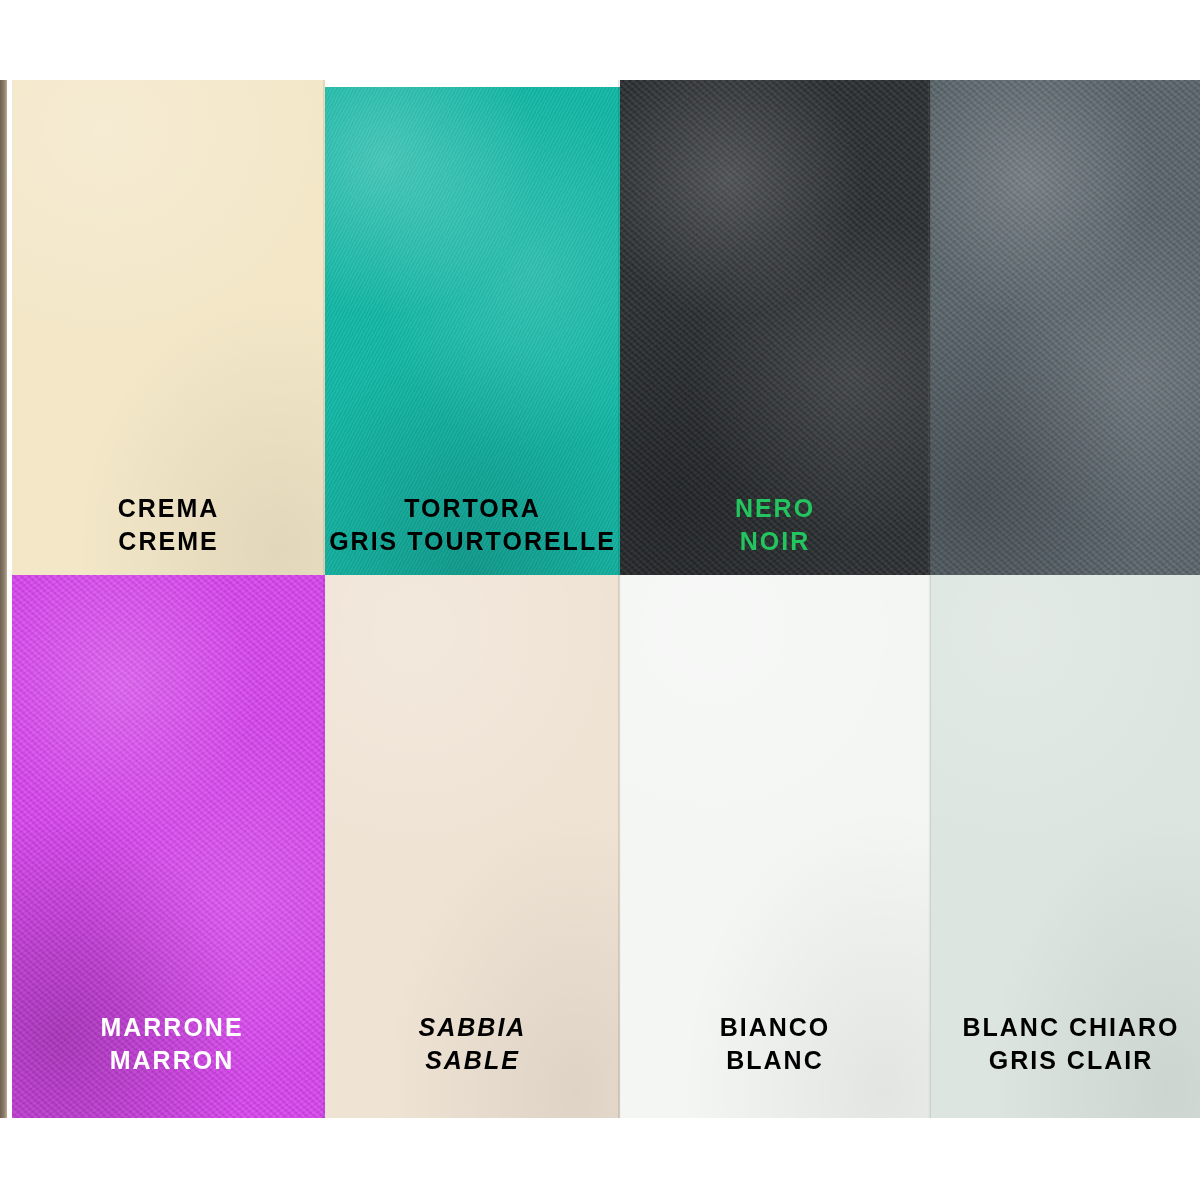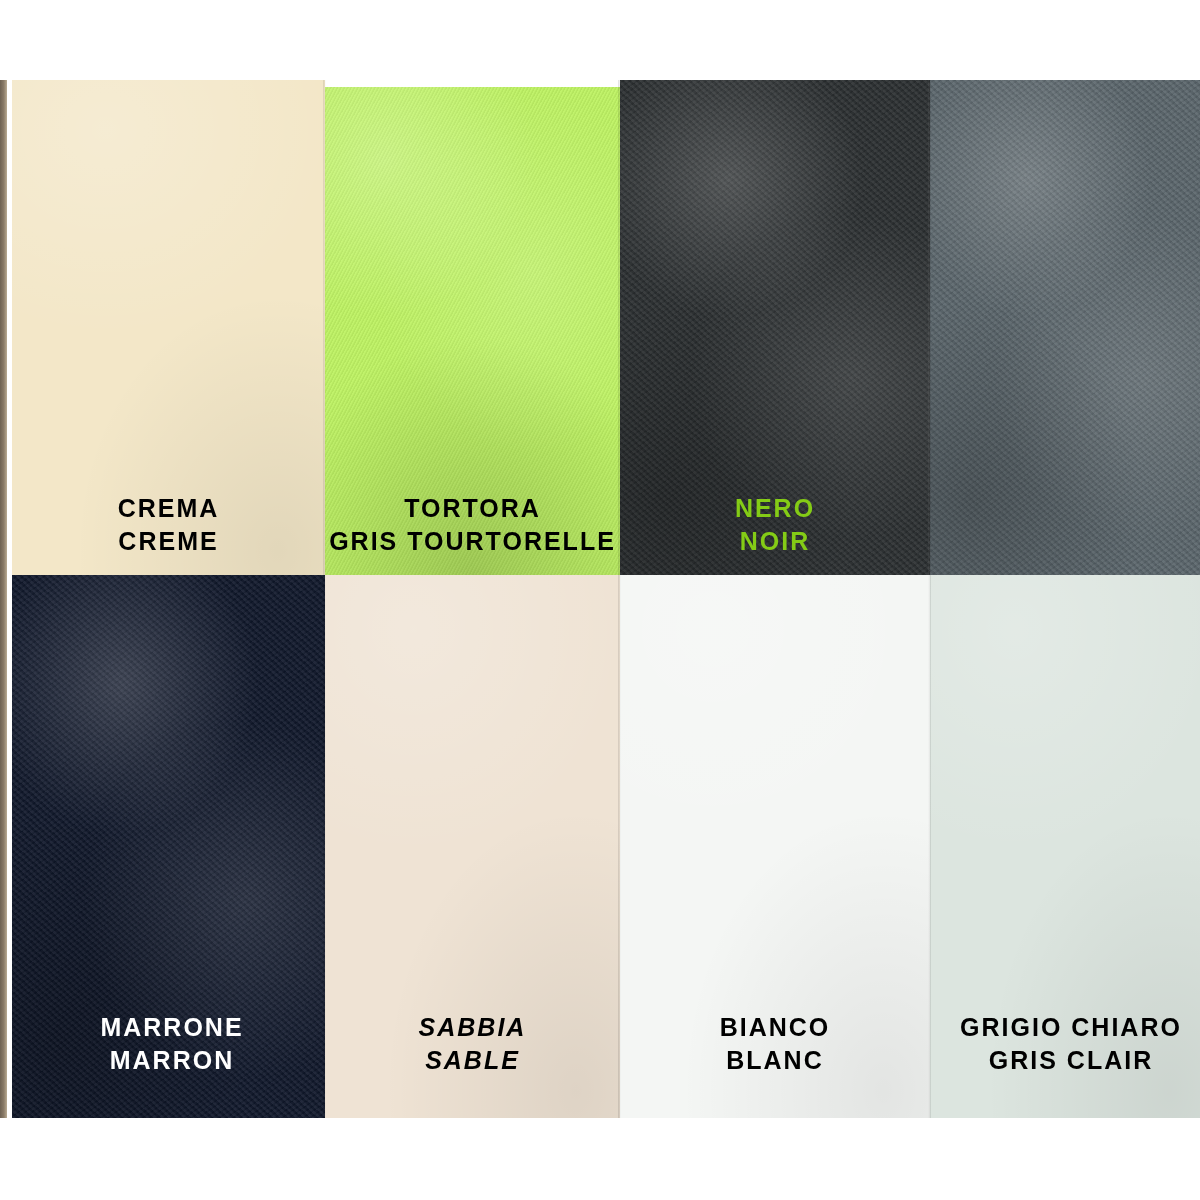--- a/index.html
+++ b/index.html
@@ -120,41 +120,41 @@
   <div class="board">
 
     <div class="swatch row-top" style="background-color: rgb(243, 231, 200);">
       <div class="tex soft"></div>
       <div class="label dark" style="color: rgb(0, 0, 0);">
         <span class="ln">CREMA</span>
         <span class="ln">CREME</span>
       </div>
     </div>
 
-    <div class="swatch row-top" style="background-color: #bef264; margin-top: 7px;">
+    <div class="swatch row-top" style="background-color: #14b8a6; margin-top: 7px;">
       <div class="tex grain"></div>
       <div class="label dark" style="color: rgb(0, 0, 0);">
         <span class="ln">TORTORA</span>
         <span class="ln">GRIS TOURTORELLE</span>
       </div>
     </div>
 
     <div class="swatch row-top" style="background-color: rgb(42, 46, 48);">
       <div class="tex rough"></div>
-      <div class="label light" style="color: #84cc16;">
+      <div class="label light" style="color: #22c55e;">
         <span class="ln">NERO</span>
         <span class="ln">NOIR</span>
       </div>
     </div>
 
     <div class="swatch row-top" style="background-color: rgb(90, 101, 107);">
       <div class="tex rough"></div>
     </div>
 
-    <div class="swatch row-bottom" style="background-color: #0f172a; padding-left: 7px;">
+    <div class="swatch row-bottom" style="background-color: #d946ef; padding-left: 7px;">
       <div class="tex rough"></div>
       <div class="label light" style="color: rgb(255, 255, 255);">
         <span class="ln">MARRONE</span>
         <span class="ln">MARRON</span>
       </div>
     </div>
 
     <div class="swatch row-bottom" style="background-color: rgb(239, 227, 212); font-style: italic;">
       <div class="tex soft"></div>
       <div class="label dark" style="color: rgb(0, 0, 0);">
@@ -167,21 +167,21 @@
       <div class="tex soft"></div>
       <div class="label dark" style="color: rgb(0, 0, 0);">
         <span class="ln">BIANCO</span>
         <span class="ln">BLANC</span>
       </div>
     </div>
 
     <div class="swatch row-bottom" style="background-color: rgb(220, 229, 223);">
       <div class="tex soft"></div>
       <div class="label dark" style="color: rgb(0, 0, 0);">
-        <span class="ln">GRIGIO CHIARO</span>
+        <span class="ln">BLANC CHIARO</span>
         <span class="ln">GRIS CLAIR</span>
       </div>
     </div>
 
     <div class="seam" style="left:311px; background:linear-gradient(90deg, rgba(0,0,0,0.10), rgba(0,0,0,0));"></div>
     <div class="seam" style="left:606px; background:linear-gradient(90deg, rgba(0,0,0,0.12), rgba(0,0,0,0));"></div>
     <div class="seam" style="left:916px; background:linear-gradient(90deg, rgba(255,255,255,0.06), rgba(0,0,0,0.10));"></div>
   </div>
 
   <div class="left-edge"></div>

